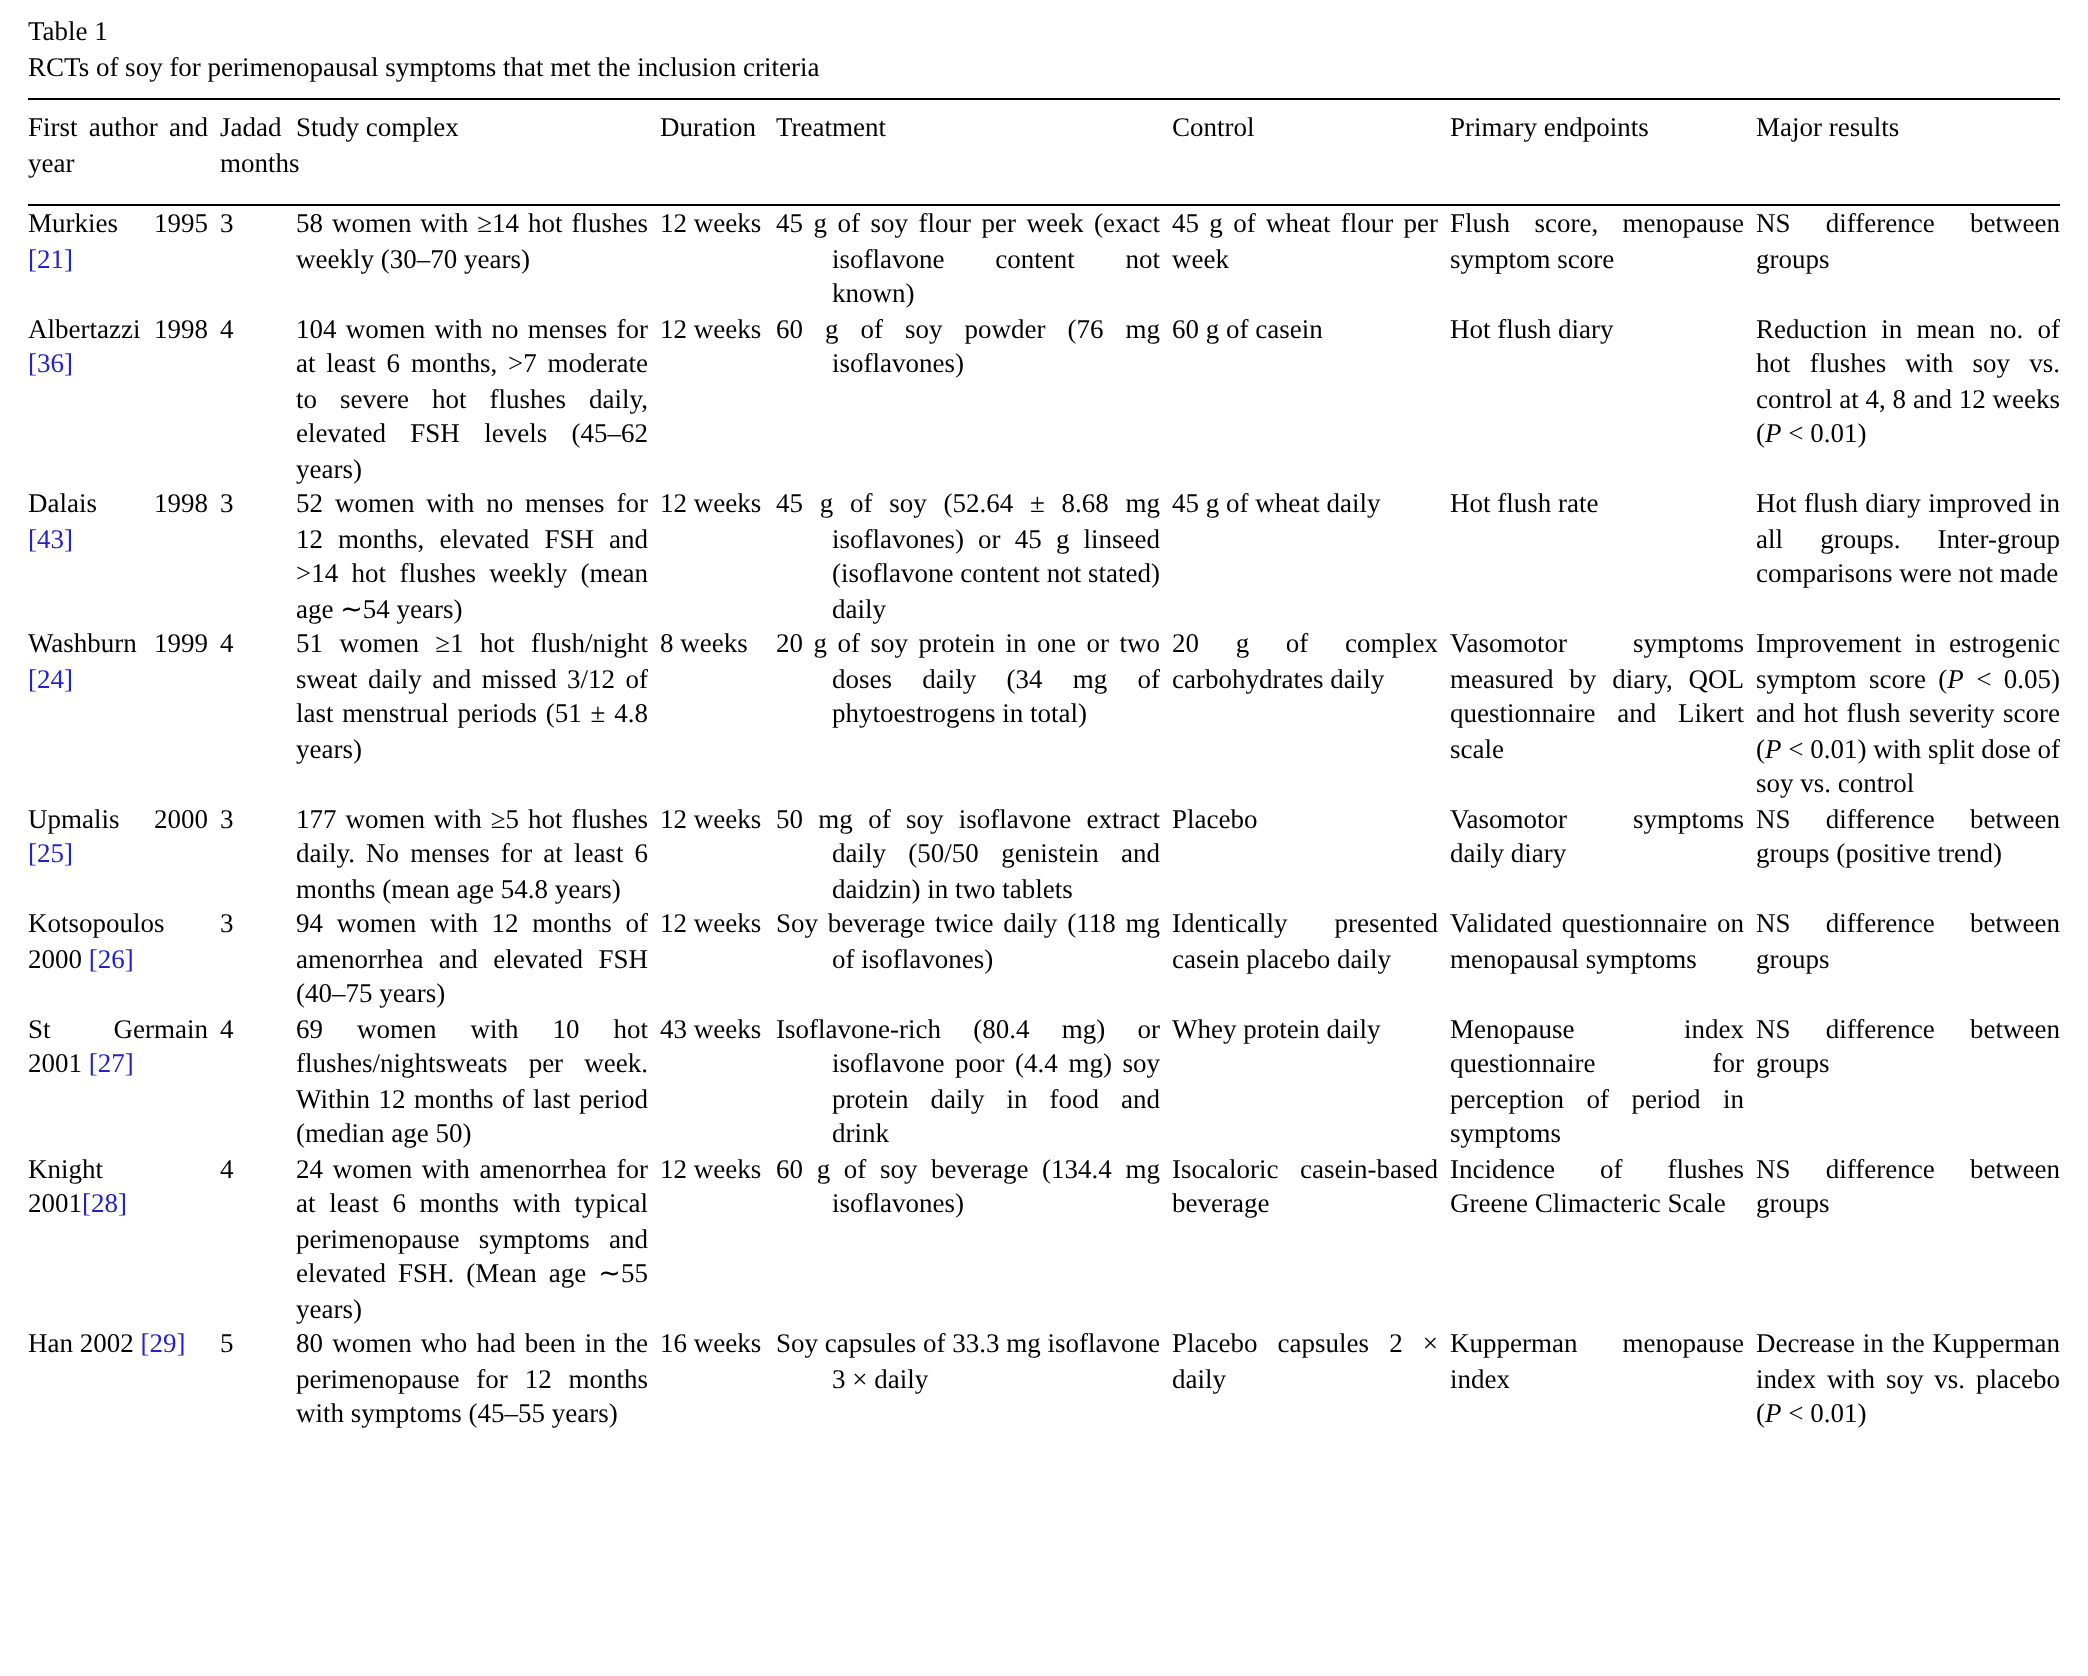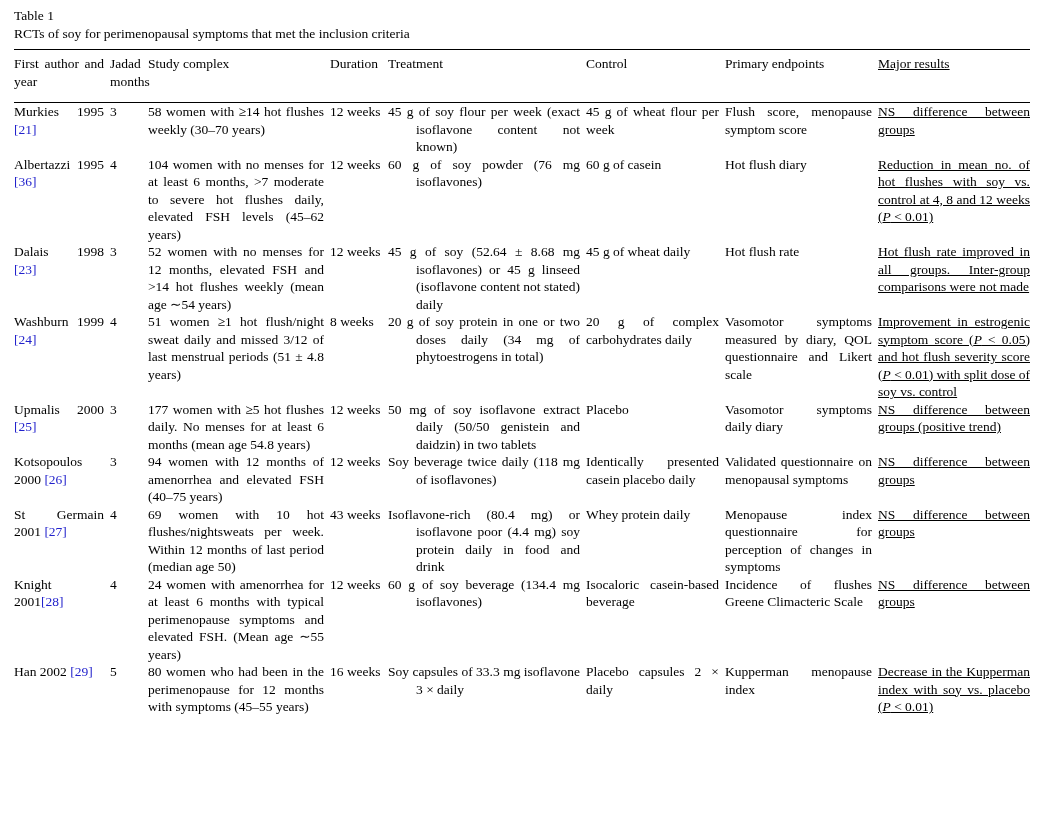--- a/index.html
+++ b/index.html
@@ -17,21 +17,21 @@
   }
   thead tr{border-bottom:1.5px solid #000;}
   th{
     font-weight:normal;text-align:justify;vertical-align:top;
     padding:5px 6px 12px 0;
   }
   td{
     vertical-align:top;text-align:justify;
     padding:0 6px 0 0;
   }
-  th:last-child,td:last-child{padding-right:0;text-decoration:underline;}
+  th:last-child,td:last-child{padding-right:0;}
   th.c-dur,td.c-dur{white-space:nowrap;text-align:left;}
   td.c-treat{padding-left:28px;text-indent:-28px;margin-left:47px;}
   .ref{color:var(--link,#2222cc);text-decoration:none;cursor:pointer;}
   i{font-style:italic;}
 </style>
 </head>
 <body>
 
 <div class="page">
   <div class="caption">
@@ -68,39 +68,39 @@
     <td>3</td>
     <td>58 women with ≥14 hot flushes weekly (30–70 years)</td>
     <td class="c-dur">12 weeks</td>
     <td class="c-treat">45 g of soy flour per week (exact isoflavone content not known)</td>
     <td>45 g of wheat flour per week</td>
     <td>Flush score, menopause symptom score</td>
     <td>NS difference between groups</td>
   </tr>
 
   <tr>
-    <td><span>Albertazzi 1995</span><span> </span><a class="ref">[36]</a></td>
+    <td><span>Albertazzi 1998</span><span> </span><a class="ref">[36]</a></td>
     <td>4</td>
     <td>104 women with no menses for at least 6 months, &gt;7 moderate to severe hot flushes daily, elevated FSH levels (45–62 years)</td>
     <td class="c-dur">12 weeks</td>
     <td class="c-treat">60 g of soy powder (76 mg isoflavones)</td>
     <td>60 g of casein</td>
     <td>Hot flush diary</td>
     <td>Reduction in mean no. of hot flushes with soy vs. control at 4, 8 and 12 weeks (<i>P</i> &lt; 0.01)</td>
   </tr>
 
   <tr>
-    <td><span>Dalais 1998</span><span> </span><a class="ref">[23]</a></td>
+    <td><span>Dalais 1998</span><span> </span><a class="ref">[43]</a></td>
     <td>3</td>
     <td>52 women with no menses for 12 months, elevated FSH and &gt;14 hot flushes weekly (mean age ∼54 years)</td>
     <td class="c-dur">12 weeks</td>
     <td class="c-treat">45 g of soy (52.64 ± 8.68 mg isoflavones) or 45 g linseed (isoflavone content not stated) daily</td>
     <td>45 g of wheat daily</td>
     <td>Hot flush rate</td>
-    <td>Hot flush rate improved in all groups. Inter-group comparisons were not made</td>
+    <td>Hot flush diary improved in all groups. Inter-group comparisons were not made</td>
   </tr>
 
   <tr>
     <td><span>Washburn 1999</span><span> </span><a class="ref">[24]</a></td>
     <td>4</td>
     <td>51 women ≥1 hot flush/night sweat daily and missed 3/12 of last menstrual periods (51 ± 4.8 years)</td>
     <td class="c-dur">8 weeks</td>
     <td class="c-treat">20 g of soy protein in one or two doses daily (34 mg of phytoestrogens in total)</td>
     <td>20 g of complex carbohydrates daily</td>
     <td>Vasomotor symptoms measured by diary, QOL questionnaire and Likert scale</td>
@@ -129,21 +129,21 @@
     <td>NS difference between groups</td>
   </tr>
 
   <tr>
     <td><span>St Germain 2001</span><span> </span><a class="ref">[27]</a></td>
     <td>4</td>
     <td>69 women with 10 hot flushes/nightsweats per week. Within 12 months of last period (median age 50)</td>
     <td class="c-dur">43 weeks</td>
     <td class="c-treat">Isoflavone-rich (80.4 mg) or isoflavone poor (4.4 mg) soy protein daily in food and drink</td>
     <td>Whey protein daily</td>
-    <td>Menopause index questionnaire for perception of changes in symptoms</td>
+    <td>Menopause index questionnaire for perception of period in symptoms</td>
     <td>NS difference between groups</td>
   </tr>
 
   <tr>
     <td><span>Knight 2001</span><span></span><a class="ref">[28]</a></td>
     <td>4</td>
     <td>24 women with amenorrhea for at least 6 months with typical perimenopause symptoms and elevated FSH. (Mean age ∼55 years)</td>
     <td class="c-dur">12 weeks</td>
     <td class="c-treat">60 g of soy beverage (134.4 mg isoflavones)</td>
     <td>Isocaloric casein-based beverage</td>

